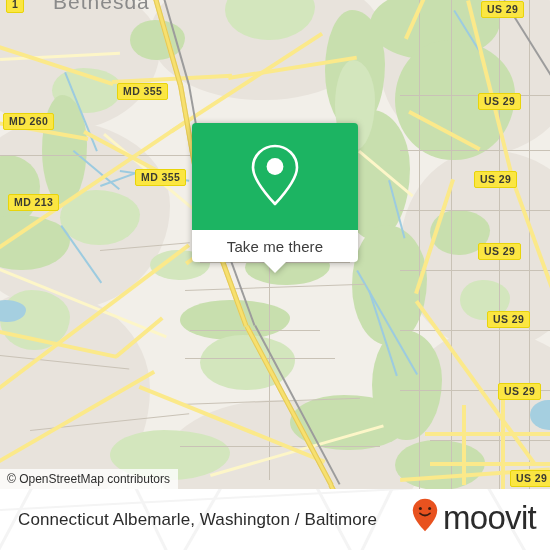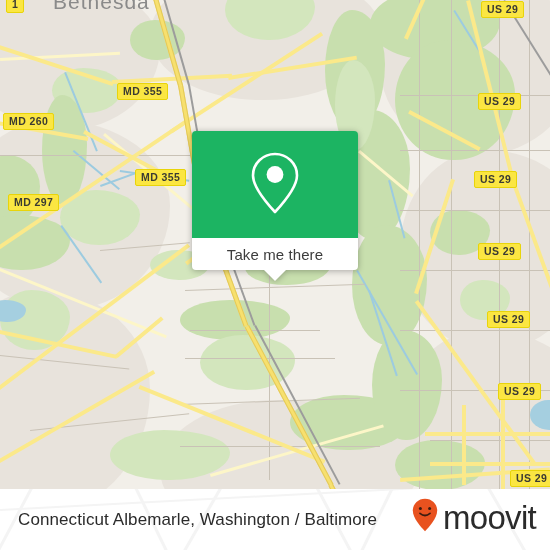--- a/index.html
+++ b/index.html
@@ -66,21 +66,21 @@
     color:#2e2e2e;
     font-size:12px;
     line-height:20px;
     padding:0 8px 0 7px;
     white-space:nowrap;
     font-family:"Liberation Sans", sans-serif;
   }
 
   
   #callout {
-    position:absolute; left:192px; top:131px;
+    position:absolute; left:192px; top:123px;
     width:166px;
     filter:drop-shadow(0 1px 3px rgba(0,0,0,0.30));
   }
   #callout-top {
     background:#1cb462;
     height:107px;
     border-radius:4px 4px 0 0;
     display:flex; align-items:center; justify-content:center;
   }
   #callout-bottom {
@@ -277,30 +277,31 @@
 
   <div class="map-layer">
     <div class="city-label" style="left:53px; top:-10px;">Bethesda</div>
   </div>
 
   <div class="map-layer" id="shield-layer">
       <div class="shield" style="left: 6px; top: -4px;">1</div>
       <div class="shield" style="left: 117px; top: 83px;">MD 355</div>
       <div class="shield" style="left: 3px; top: 113px;">MD 260</div>
       <div class="shield" style="left: 135px; top: 169px;">MD 355</div>
-      <div class="shield" style="left: 8px; top: 194px;">MD 297</div>
+      <div class="shield" style="left: 8px; top: 194px;">MD 213</div>
       <div class="shield" style="left: 481px; top: 1px;">US 29</div>
       <div class="shield" style="left: 478px; top: 93px;">US 29</div>
       <div class="shield" style="left: 474px; top: 171px;">US 29</div>
       <div class="shield" style="left: 478px; top: 243px;">US 29</div>
       <div class="shield" style="left: 487px; top: 311px;">US 29</div>
       <div class="shield" style="left: 498px; top: 383px;">US 29</div>
       <div class="shield" style="left: 510px; top: 470px;">US 29</div>
     </div>
 
+  <div id="attribution">© OpenStreetMap contributors</div>
 </div>
 
 <div id="callout">
   <div id="callout-top">
     <span>
       <svg width="58" height="68" viewBox="0 0 58 68" fill="none" aria-hidden="true">
         <path d="M29 5 C16.8 5 7 14.6 7 26.4 C7 37 17.6 50.6 29 63 C40.4 50.6 51 37 51 26.4 C51 14.6 41.2 5 29 5 Z" stroke="#ffffff" stroke-width="2.6" fill="none" stroke-linejoin="round"></path>
         <circle cx="29" cy="25.5" r="8.4" fill="#ffffff"></circle>
       </svg>
     </span>

